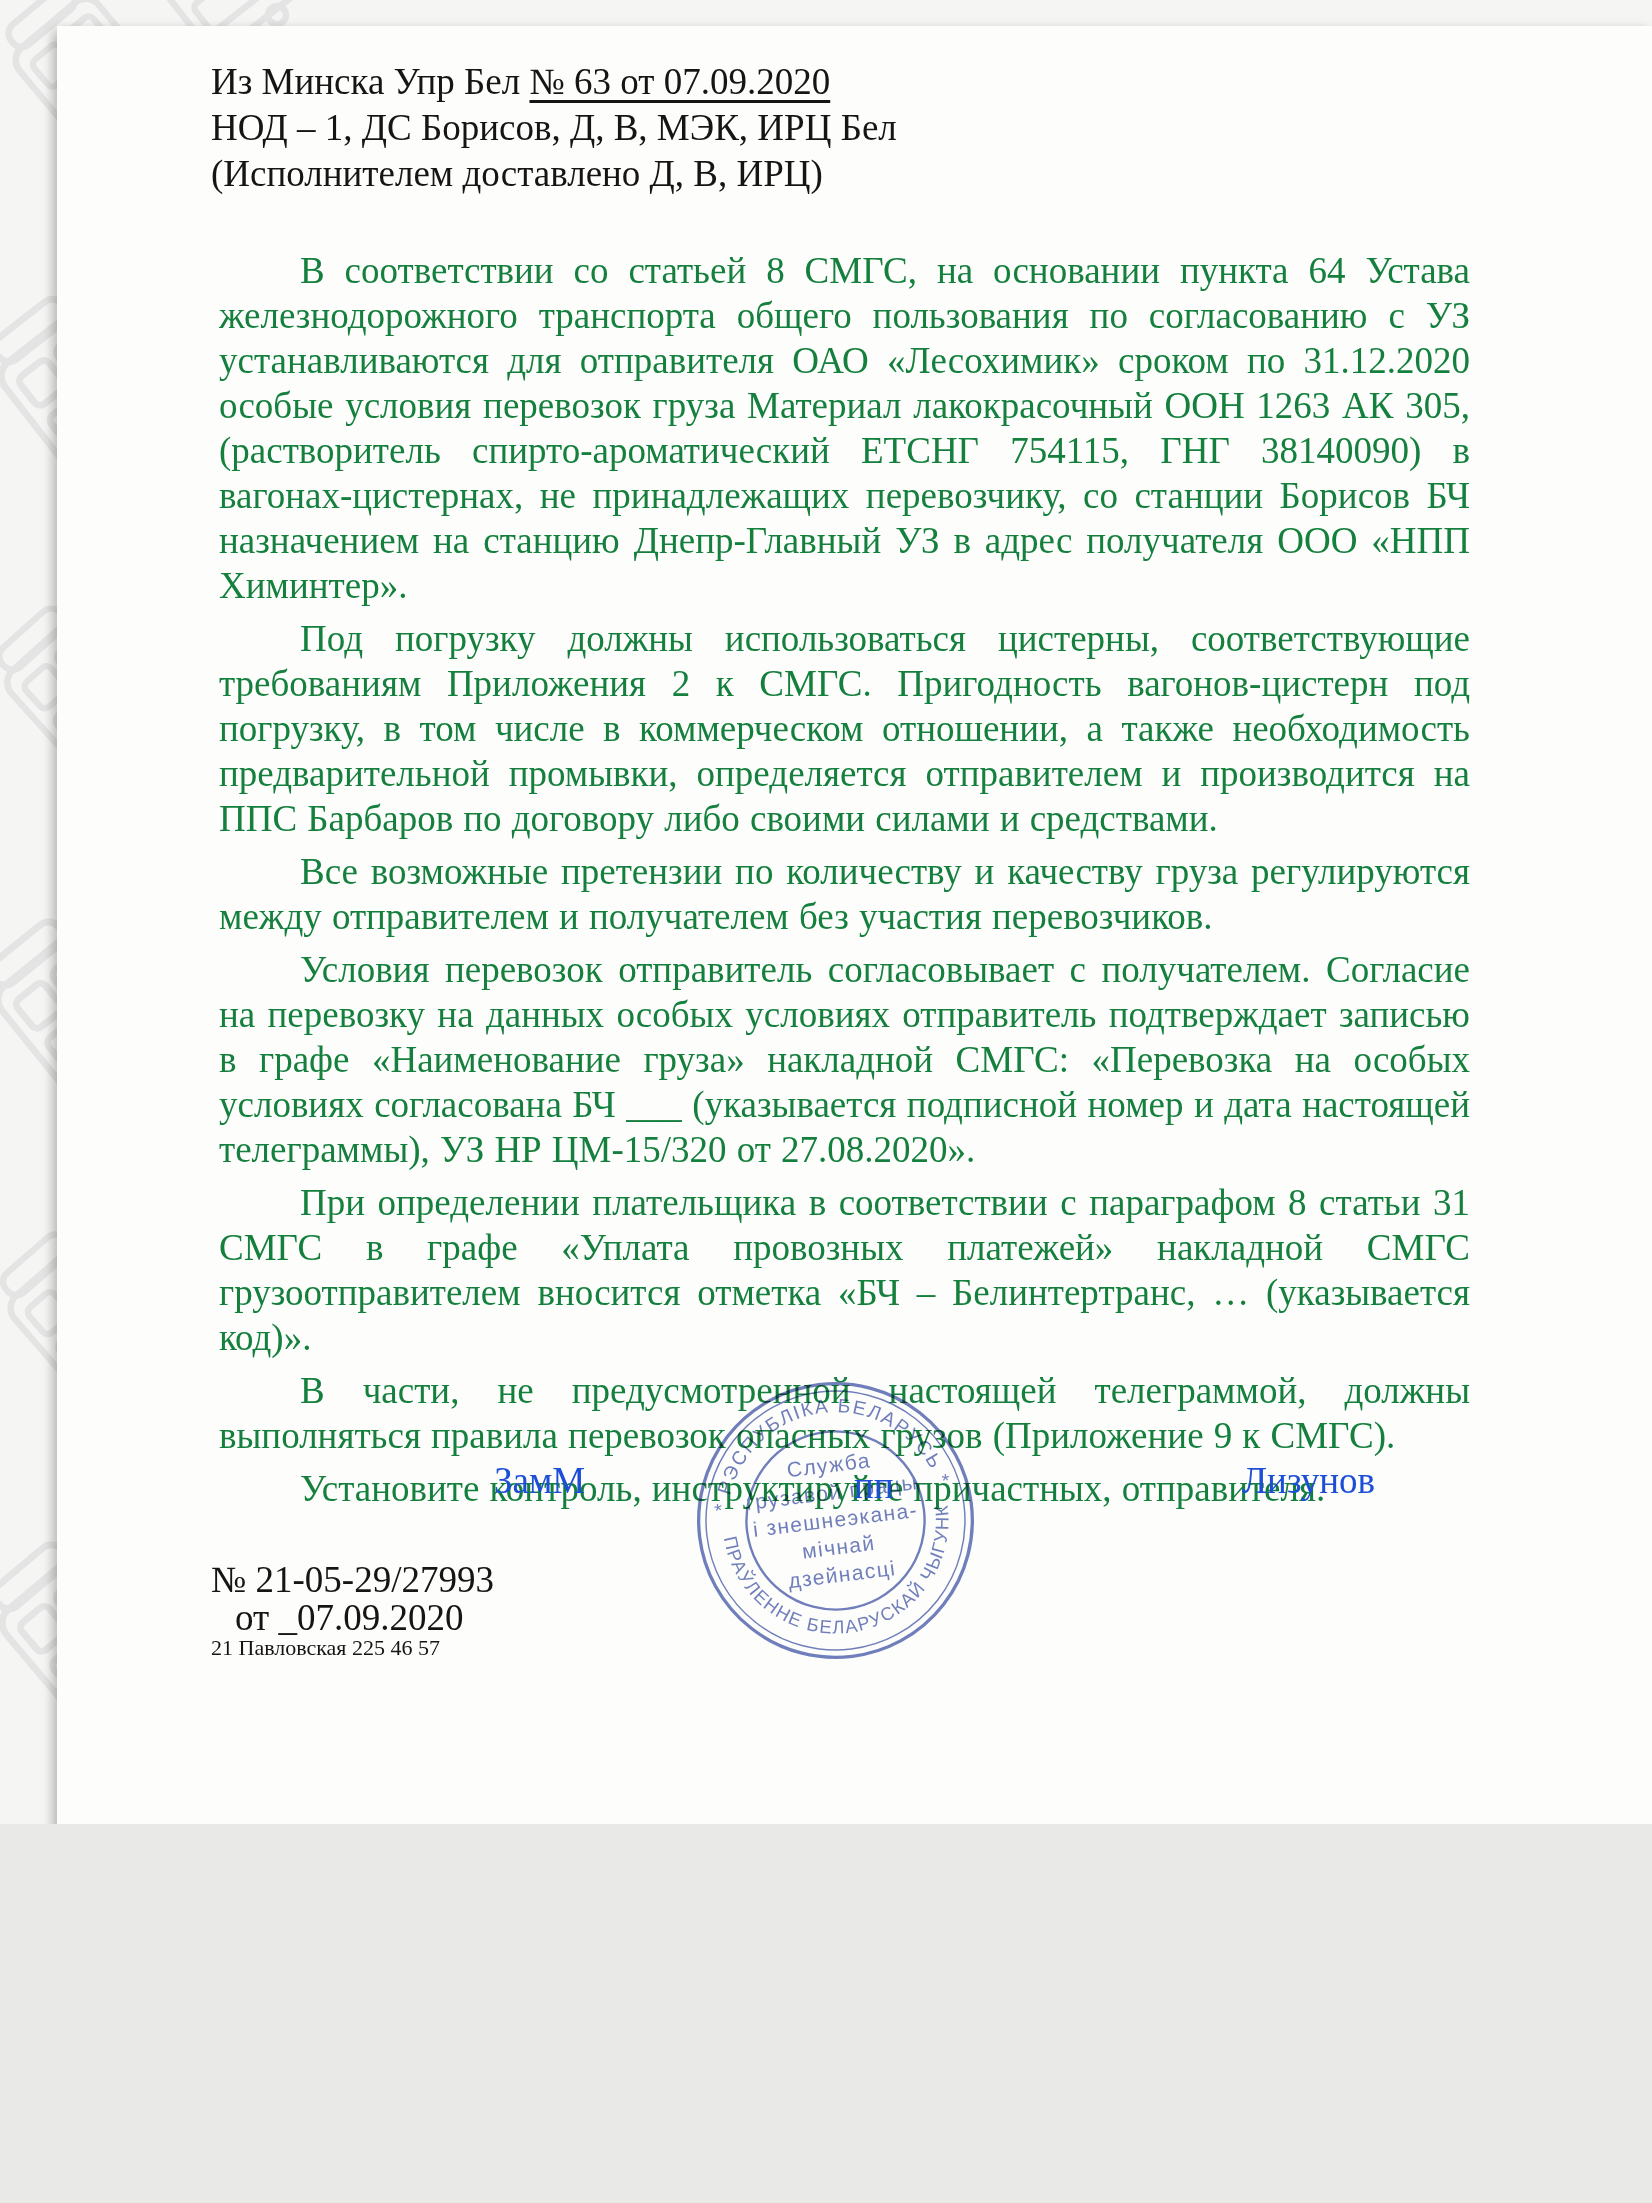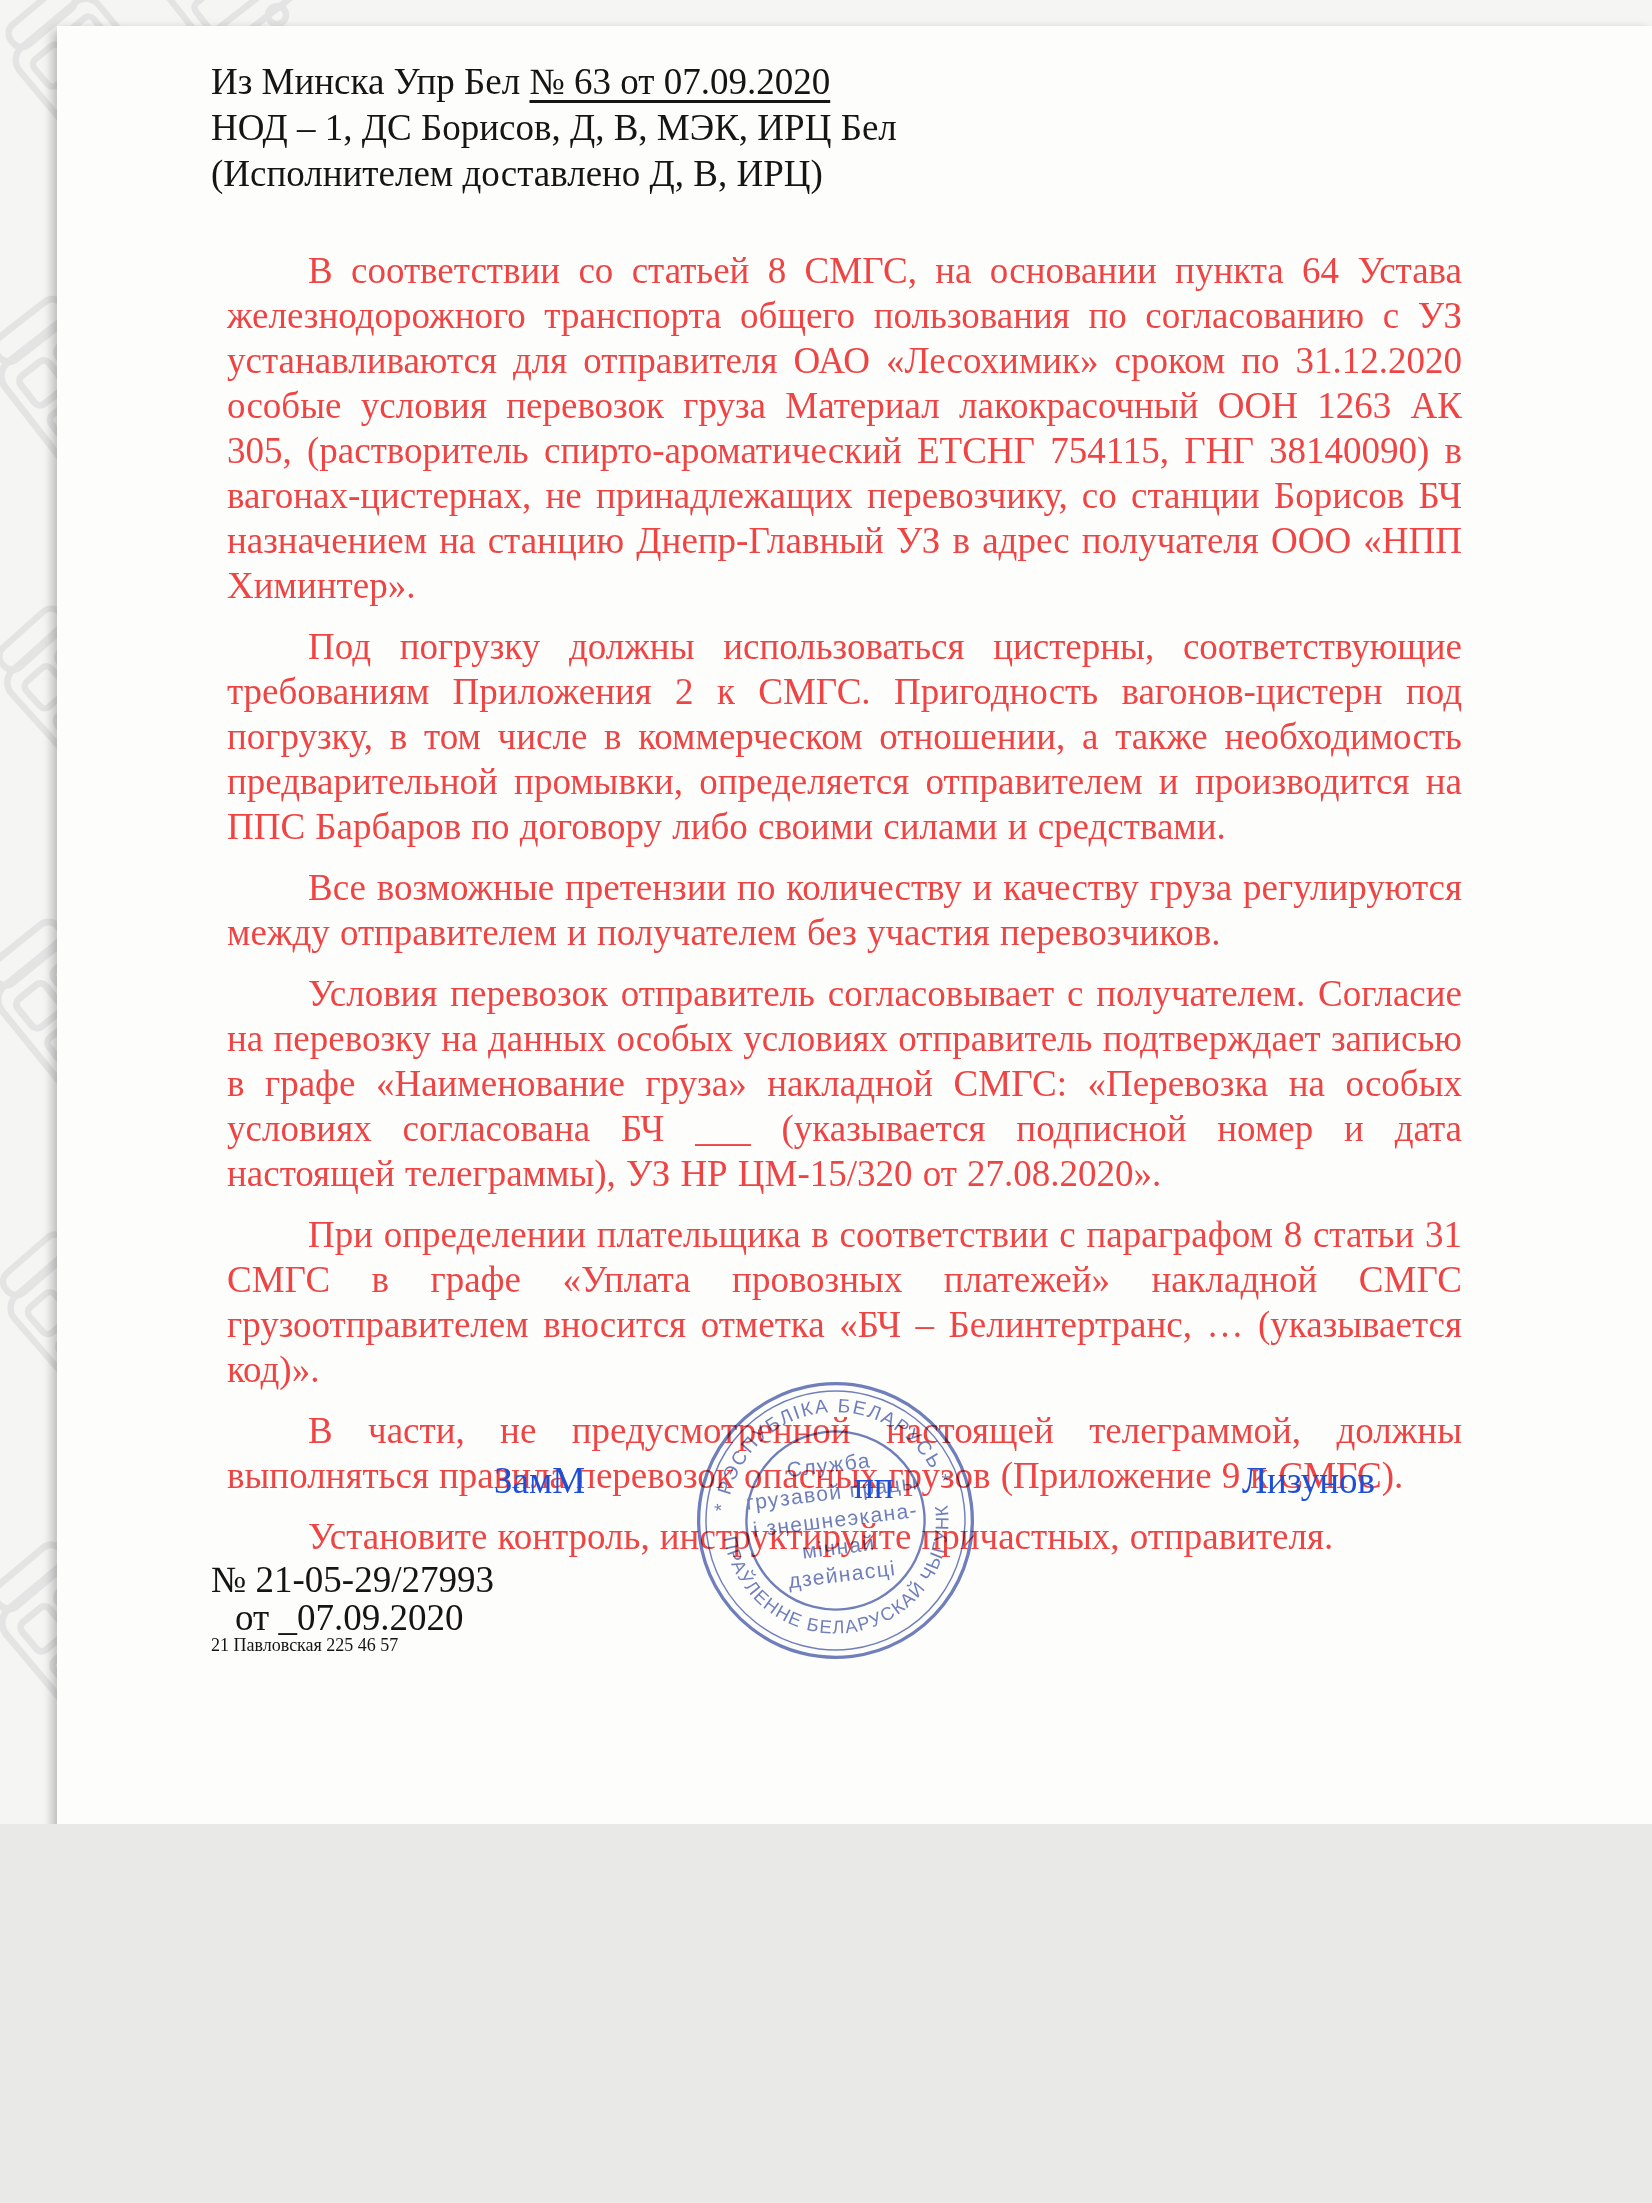--- a/index.html
+++ b/index.html
@@ -14,32 +14,32 @@
   .page {
     position:absolute; left:57px; top:26px; width:1596px; height:2160px;
     background:#fdfdfc; z-index:1;
     box-shadow:-4.6px 2.8px 11px rgba(0,0,0,0.20), 0 5.5px 13px rgba(0,0,0,0.12);
   }
   .content { position:absolute; left:154px; top:33px; width:1267px; color:#171513; }
   .hdr { font-size:37px; line-height:46px; white-space:nowrap; }
   .hdr .uline { text-decoration:underline; text-decoration-thickness:2.8px; text-underline-offset:5.5px; }
   .body-text { margin-top:51px; }
   .body-text p {
-    margin:16px; font-size:37px; line-height:45px;
+    margin:8px; font-size:37px; line-height:45px;
     text-align:justify; text-indent:81px; word-spacing:0.9px;
-    color:#ef4444;
+    color:#15803d;
   }
   .sig { position:absolute; font-size:37px; color:#1d4ed8; z-index:4; }
   .sig-left   { left:437px;  top:1433px; }
   .sig-mid    { left:797px;  top:1438px; }
   .sig-right  { left:1185px; top:1433px; }
   .footer-line { position:absolute; left:154px; color:#171513; white-space:nowrap; }
   .f-number { top:1532px; font-size:37px; }
   .f-date   { top:1570px; font-size:37px;margin-left:24px; }
-  .f-exec   { top:1609px; font-size:18px; }
+  .f-exec   { top:1609px; font-size:22px; }
   .stamp {
     position:absolute; left:638px; top:1354px; width:281px; height:281px;
     z-index:3; opacity:0.82; mix-blend-mode:multiply;
     transform:rotate(-7deg);
   }
   .stamp text {
     font-family:"Liberation Sans", sans-serif;
     fill:#5264ae;
   }
   .stamp .arc-top { font-size:21px; letter-spacing:2px; }

